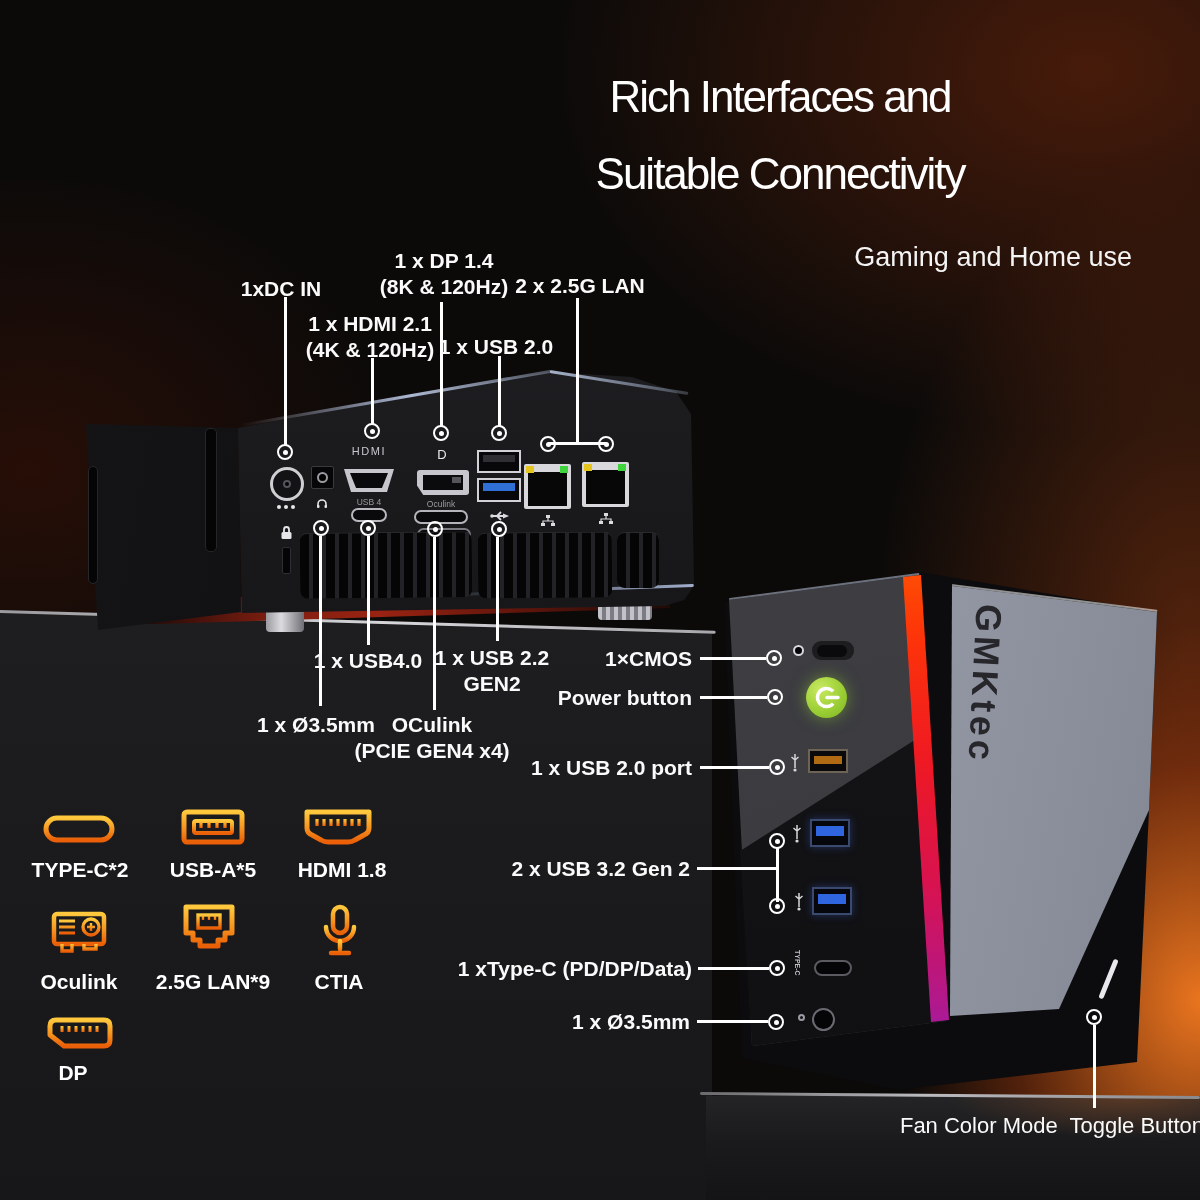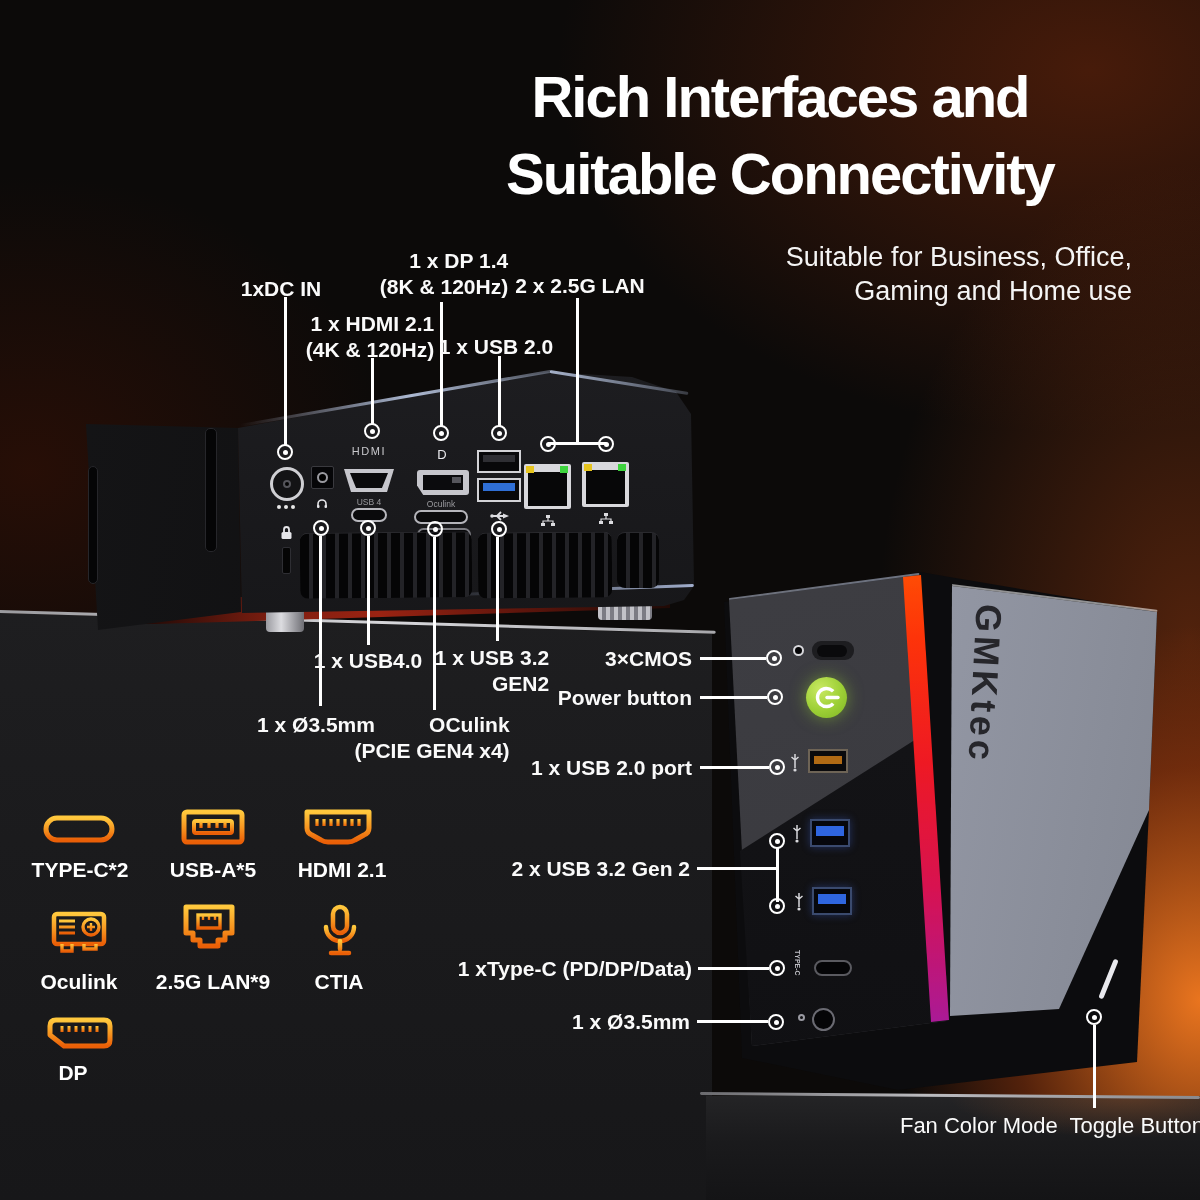--- a/index.html
+++ b/index.html
@@ -8,25 +8,25 @@
     background:
       radial-gradient(420px 520px at 1200px 1000px, rgba(244,122,32,.95), rgba(170,62,14,.45) 45%, rgba(0,0,0,0) 72%),
       radial-gradient(460px 700px at 1190px 640px, rgba(150,58,16,.50), rgba(0,0,0,0) 68%),
       radial-gradient(760px 520px at 1090px 70px, rgba(74,28,10,.95), rgba(0,0,0,0) 70%),
       radial-gradient(520px 420px at 30px 470px, rgba(44,15,6,.85), rgba(0,0,0,0) 70%),
       #0c0a09;}
   .abs{position:absolute}
   .clip{position:absolute;left:0;top:0;width:1200px;height:1200px}
   
   .title{position:absolute;left:380px;top:58px;width:800px;text-align:center;color:#fff;
-    font-size:58px;font-weight:700;letter-spacing:-2px;line-height:77px;white-space:nowrap}
+    font-size:44px;font-weight:400;letter-spacing:-2px;line-height:77px;white-space:nowrap}
   .subtitle{position:absolute;right:68px;top:240px;text-align:right;color:#f4f4f4;
     font-size:27px;font-weight:400;line-height:34px;white-space:nowrap}
   .lbl{position:absolute;color:#fafafa;font-size:21px;font-weight:600;line-height:26px;white-space:nowrap}
-  .ctr{transform:translateX(-50%);text-align:right}
+  .ctr{transform:translateX(-50%);text-align:center}
   .rt{text-align:right}
   .leg-lbl{position:absolute;color:#fff;font-size:21px;font-weight:700;white-space:nowrap;transform:translateX(-50%)}
   
   .vline{position:absolute;width:3px;background:#fff}
   .hline{position:absolute;height:3px;background:#fff}
   .cdot{position:absolute;width:16px;height:16px;border:2.5px solid #fff;border-radius:50%}
   .cdot::after{content:"";position:absolute;left:50%;top:50%;width:5px;height:5px;margin:-2.5px 0 0 -2.5px;background:#fff;border-radius:50%}
   .rim{position:absolute;transform-origin:left center;border-radius:2px}
   
   .slot-v{position:absolute;background:#050506;border:1px solid #26262a;border-radius:5px}
@@ -243,48 +243,47 @@
   <div class="hline" style="left:697px;top:1019.5px;width:71px"></div>
   <div class="cdot" style="left:768px;top:1014px"></div>
   <div class="vline" style="left:1092.5px;top:1025px;height:83px"></div>
   <div class="cdot" style="left:1086px;top:1009px"></div>
 
   <div class="title">
     <div>Rich Interfaces and</div>
     <div>Suitable Connectivity</div>
   </div>
   <div class="subtitle">
-    <div>Suitable for Business, Office,</div>
     <div>Gaming and Home use</div>
   </div>
 
   <div class="lbl ctr" style="left:281px;top:276px">1xDC IN</div>
   <div class="lbl ctr" style="left:444px;top:248px">
     <div>1 x DP 1.4</div>
     <div>(8K &amp; 120Hz)</div>
     </div>
   <div class="lbl ctr" style="left:580px;top:273px">2 x 2.5G LAN</div>
   <div class="lbl ctr" style="left:370px;top:311px">
     <div>1 x HDMI 2.1</div>
     <div>(4K &amp; 120Hz)</div>
     </div>
   <div class="lbl ctr" style="left:496px;top:334px">1 x USB 2.0</div>
 
   <div class="lbl ctr" style="left:368px;top:648px">1 x USB4.0</div>
   <div class="lbl ctr" style="left:492px;top:645px">
-    <div>1 x USB 3.2</div>
+    <div>1 x USB 2.2</div>
     <div>GEN2</div>
     </div>
   <div class="lbl ctr" style="left:316px;top:712px">1 x Ø3.5mm</div>
   <div class="lbl ctr" style="left:432px;top:712px">
     <div>OCulink</div>
     <div>(PCIE GEN4 x4)</div>
     </div>
 
-  <div class="lbl rt" style="right:508px;top:646px">3×CMOS</div>
+  <div class="lbl rt" style="right:508px;top:646px">1×CMOS</div>
   <div class="lbl rt" style="right:508px;top:685px">Power button</div>
   <div class="lbl rt" style="right:508px;top:755px">1 x USB 2.0 port</div>
   <div class="lbl rt" style="right:510px;top:856px">2 x USB 3.2 Gen 2</div>
   <div class="lbl rt" style="right:508px;top:956px">1 xType-C (PD/DP/Data)</div>
   <div class="lbl rt" style="right:510px;top:1009px">1 x Ø3.5mm</div>
   <div class="lbl ctr" style="left:1052px;top:1113px;font-size:22px;font-weight:500;white-space:pre">Fan Color Mode  Toggle Button</div>
 
   <svg class="abs" style="left:42px;top:814px" width="74" height="30" viewBox="0 0 74 30">
     <rect x="4" y="4" width="66" height="22" rx="11" fill="none" stroke="url(#og)" stroke-width="5"></rect>
     <line x1="22" y1="15" x2="52" y2="15" stroke="url(#og)" stroke-width="5" stroke-linecap="round"></line>
@@ -315,19 +314,19 @@
     <path d="M4 24a14 14 0 0 0 28 0" fill="none" stroke="url(#og)" stroke-width="4.5" stroke-linecap="round"></path>
     <path d="M18 38v8M9 50h18" stroke="url(#og)" stroke-width="4.5" stroke-linecap="round" fill="none"></path>
     </svg>
   <svg class="abs" style="left:44px;top:1016px" width="72" height="34" viewBox="0 0 72 34">
     <path d="M12 4h48q6 0 6 6v14q0 6-6 6H20L6 19v-9q0-6 6-6z" fill="none" stroke="url(#og)" stroke-width="5" stroke-linejoin="round"></path>
     <path d="M18 10v6M25 10v6M32 10v6M39 10v6M46 10v6M53 10v6" stroke="url(#og)" stroke-width="3" fill="none"></path>
     </svg>
 
   <div class="leg-lbl" style="left:80px;top:858px">TYPE-C*2</div>
   <div class="leg-lbl" style="left:213px;top:858px">USB-A*5</div>
-  <div class="leg-lbl" style="left:342px;top:858px">HDMI 2.1</div>
+  <div class="leg-lbl" style="left:342px;top:858px">HDMI 1.8</div>
   <div class="leg-lbl" style="left:79px;top:970px">Oculink</div>
   <div class="leg-lbl" style="left:213px;top:970px">2.5G LAN*9</div>
   <div class="leg-lbl" style="left:339px;top:970px">CTIA</div>
   <div class="leg-lbl" style="left:73px;top:1061px">DP</div>
 
 </div>
 
 </body></html>

